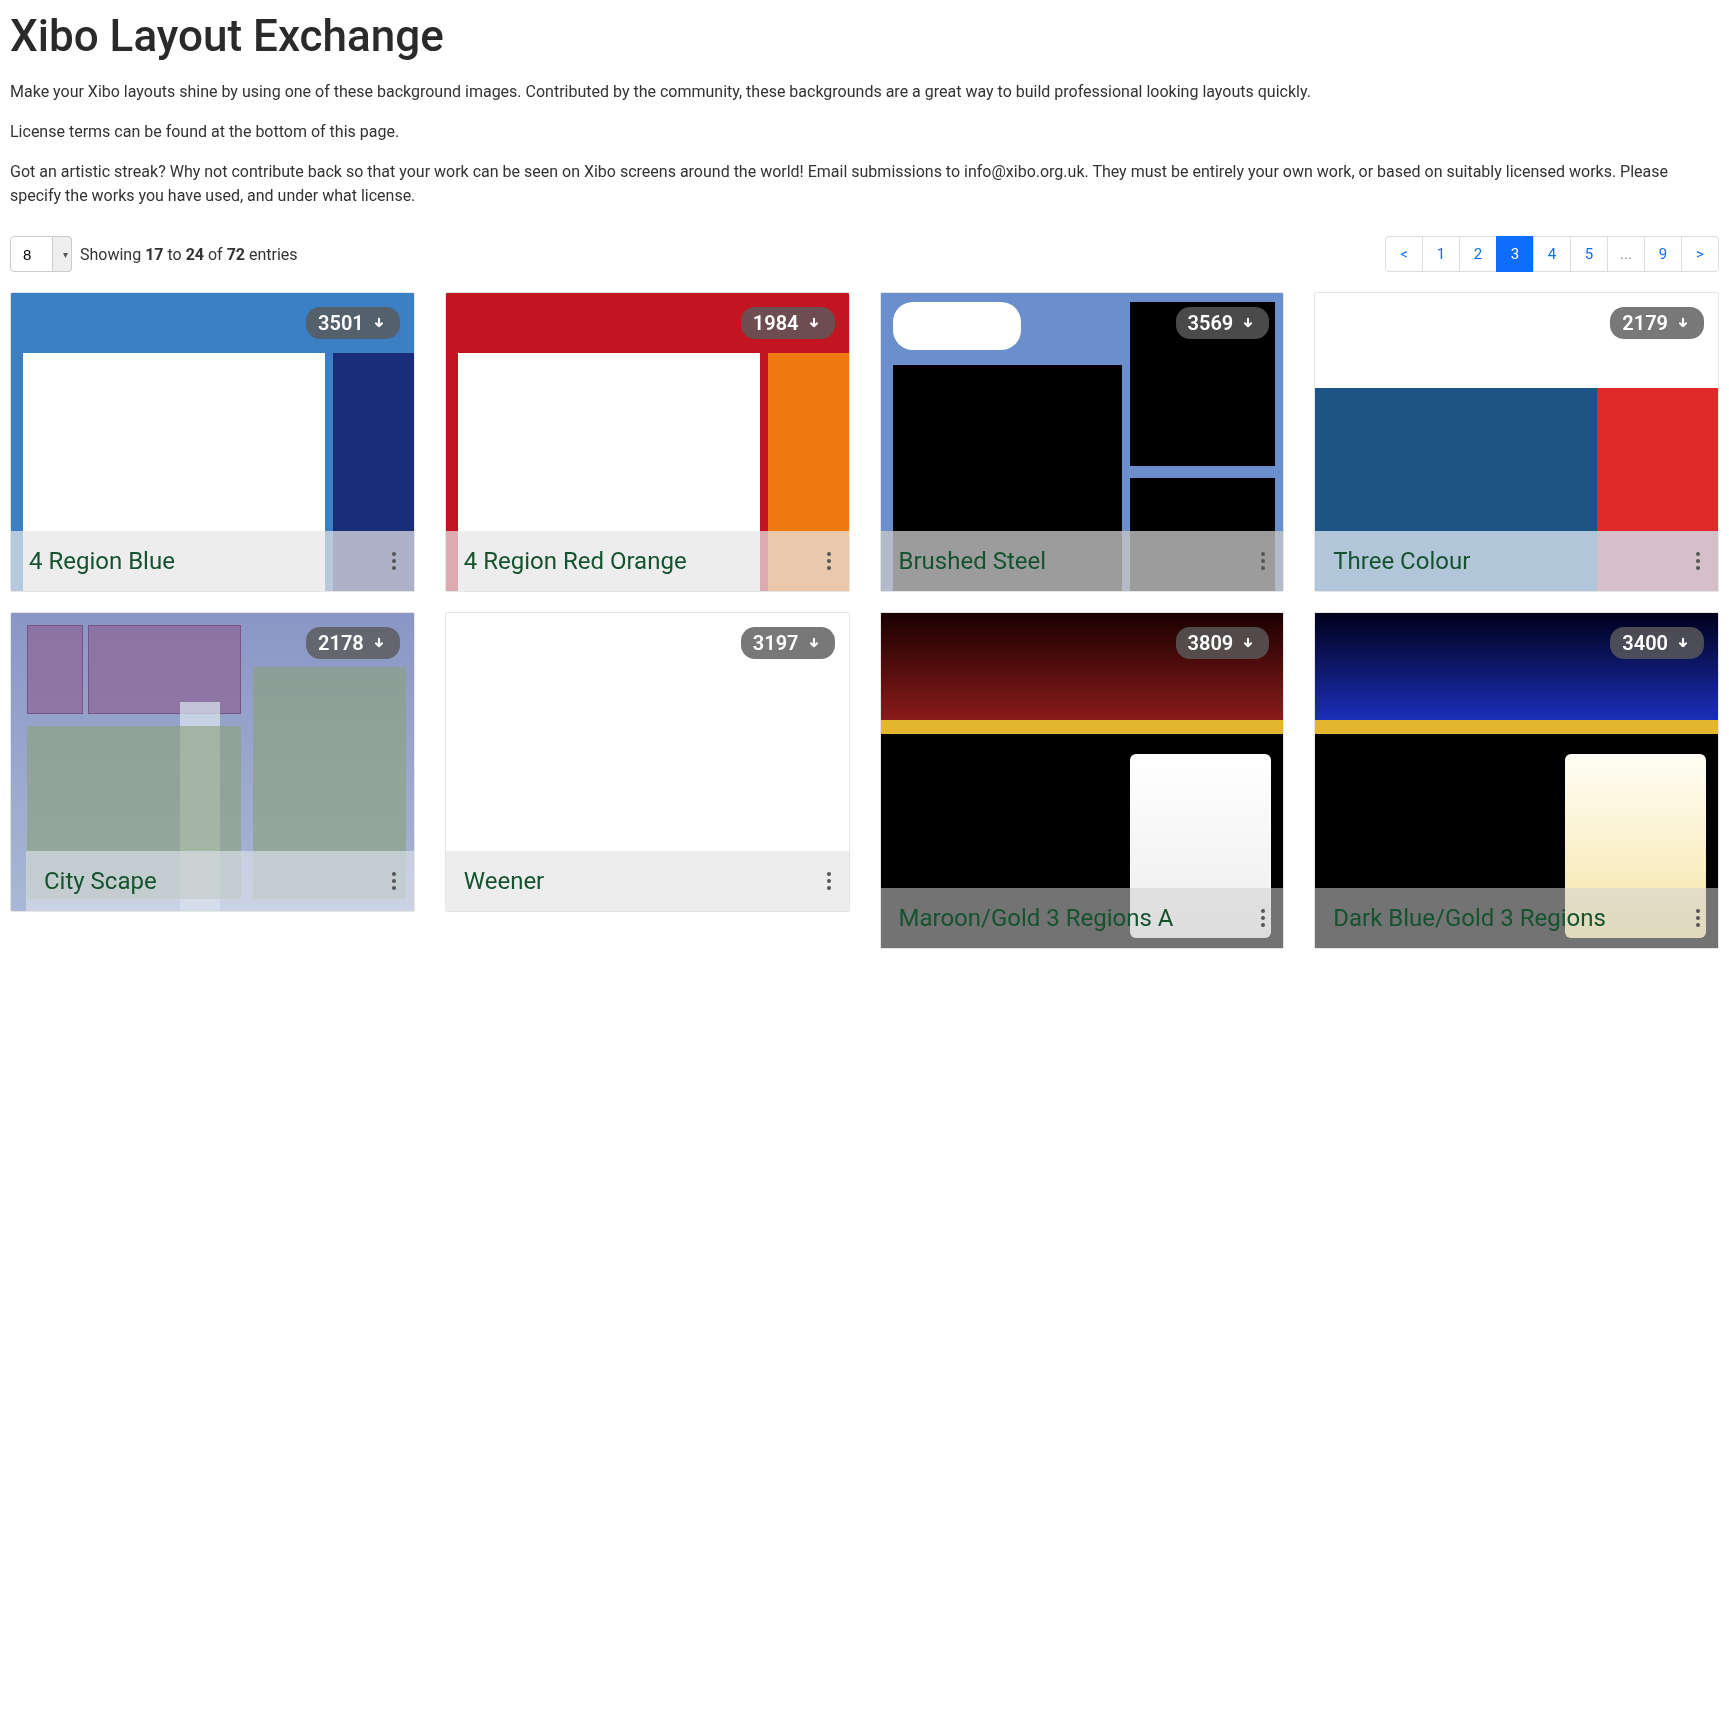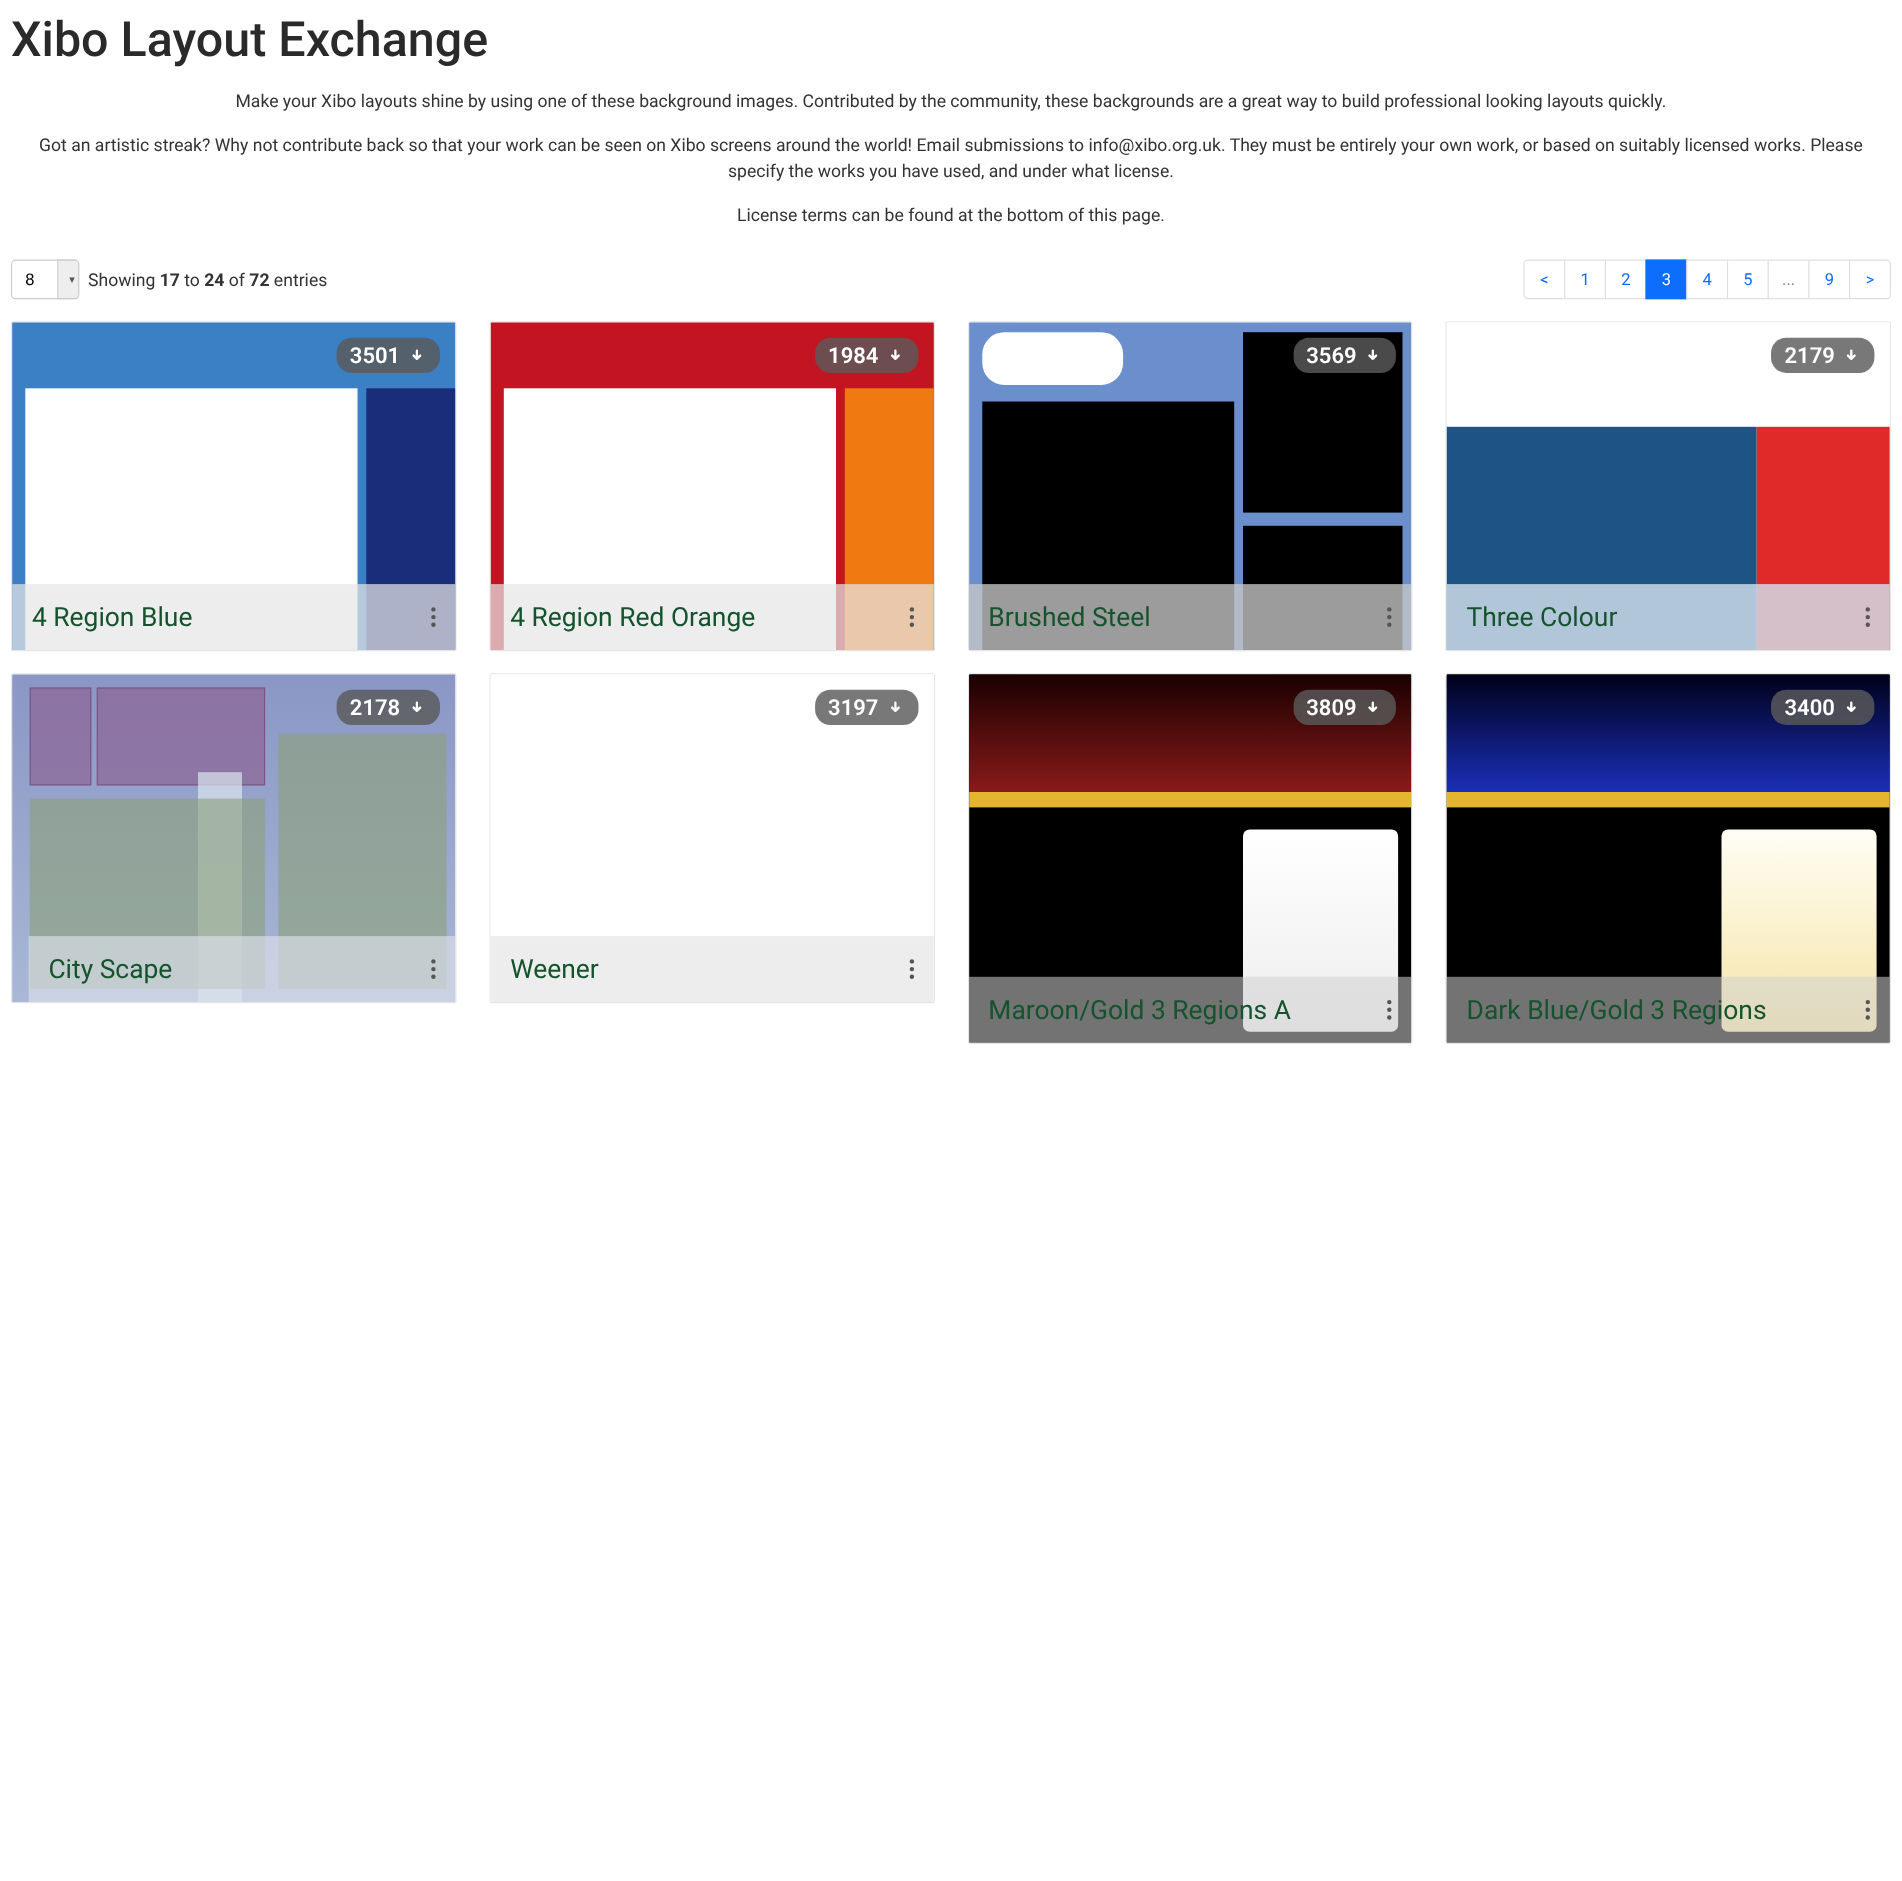--- a/index.html
+++ b/index.html
@@ -13,21 +13,20 @@
       font-size: 44px;
       font-weight: 500;
       color: #2a2a2a;
       margin-bottom: 18px;
     }
     .intro p {
       font-size: 16px;
       line-height: 1.5;
       color: #333;
       margin-bottom: 16px;
-      text-align: center;
     }
     .controls {
       display: flex;
       justify-content: space-between;
       align-items: center;
       margin-top: 28px;
       margin-bottom: 20px;
     }
     .left-controls {
       display: flex;
@@ -209,22 +208,22 @@
     .card:nth-child(4) .card-footer { background: rgba(210,225,235,0.82); }
     .card:nth-child(5) .card-footer { background: rgba(220,225,235,0.65); margin-left: 15px; }
   </style>
 </head>
 <body>
 
 <h1>Xibo Layout Exchange</h1>
 
 <div class="intro">
   <p>Make your Xibo layouts shine by using one of these background images. Contributed by the community, these backgrounds are a great way to build professional looking layouts quickly.</p>
+  <p>License terms can be found at the bottom of this page.</p>
   <p>Got an artistic streak? Why not contribute back so that your work can be seen on Xibo screens around the world! Email submissions to info@xibo.org.uk. They must be entirely your own work, or based on suitably licensed works. Please specify the works you have used, and under what license.</p>
-  <p>License terms can be found at the bottom of this page.</p>
 </div>
 
 <div class="controls">
   <div class="left-controls">
     <span class="page-size">
       <select>
         <option>8</option>
       </select>
       <span class="chev">▾</span>
     </span>

